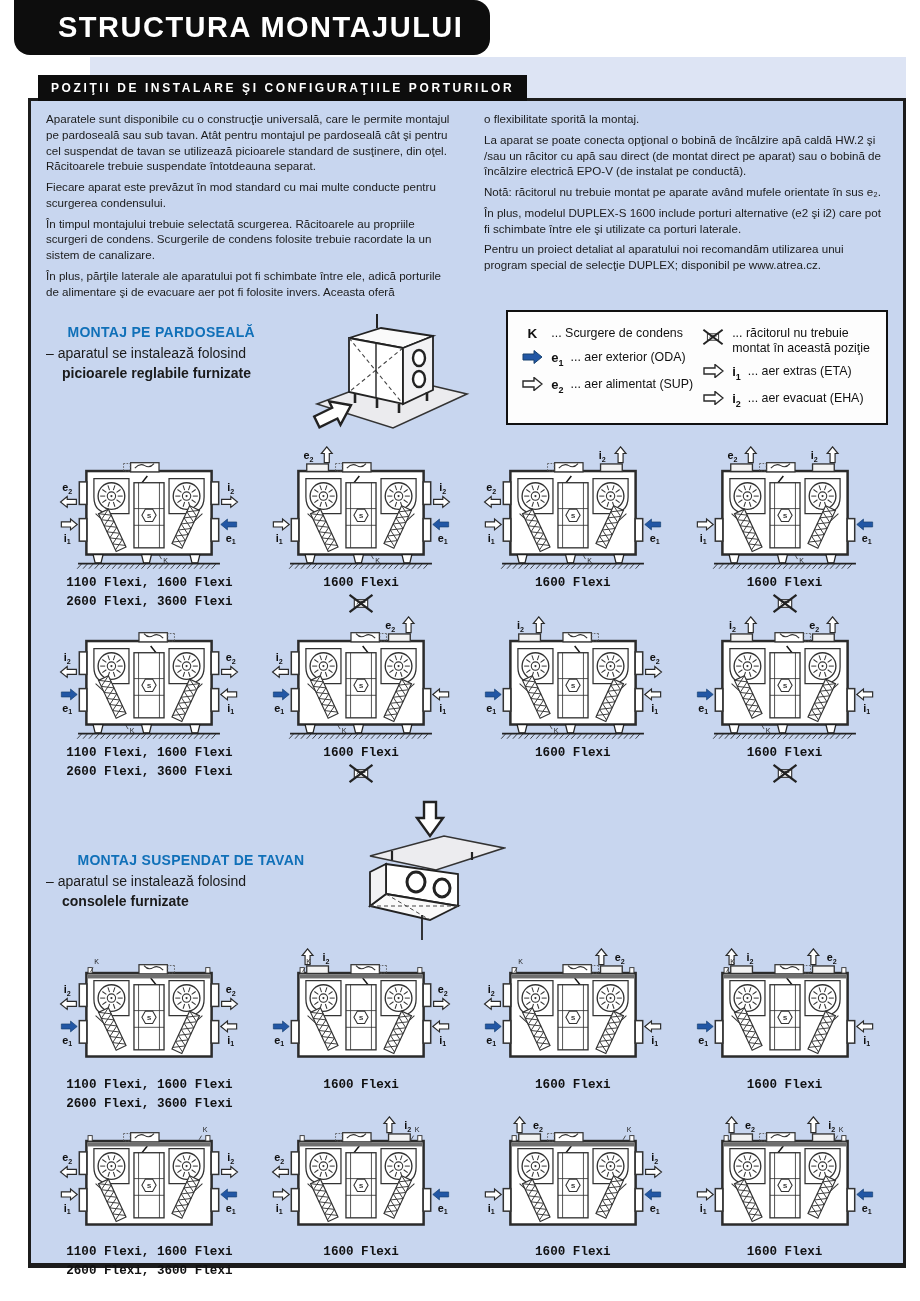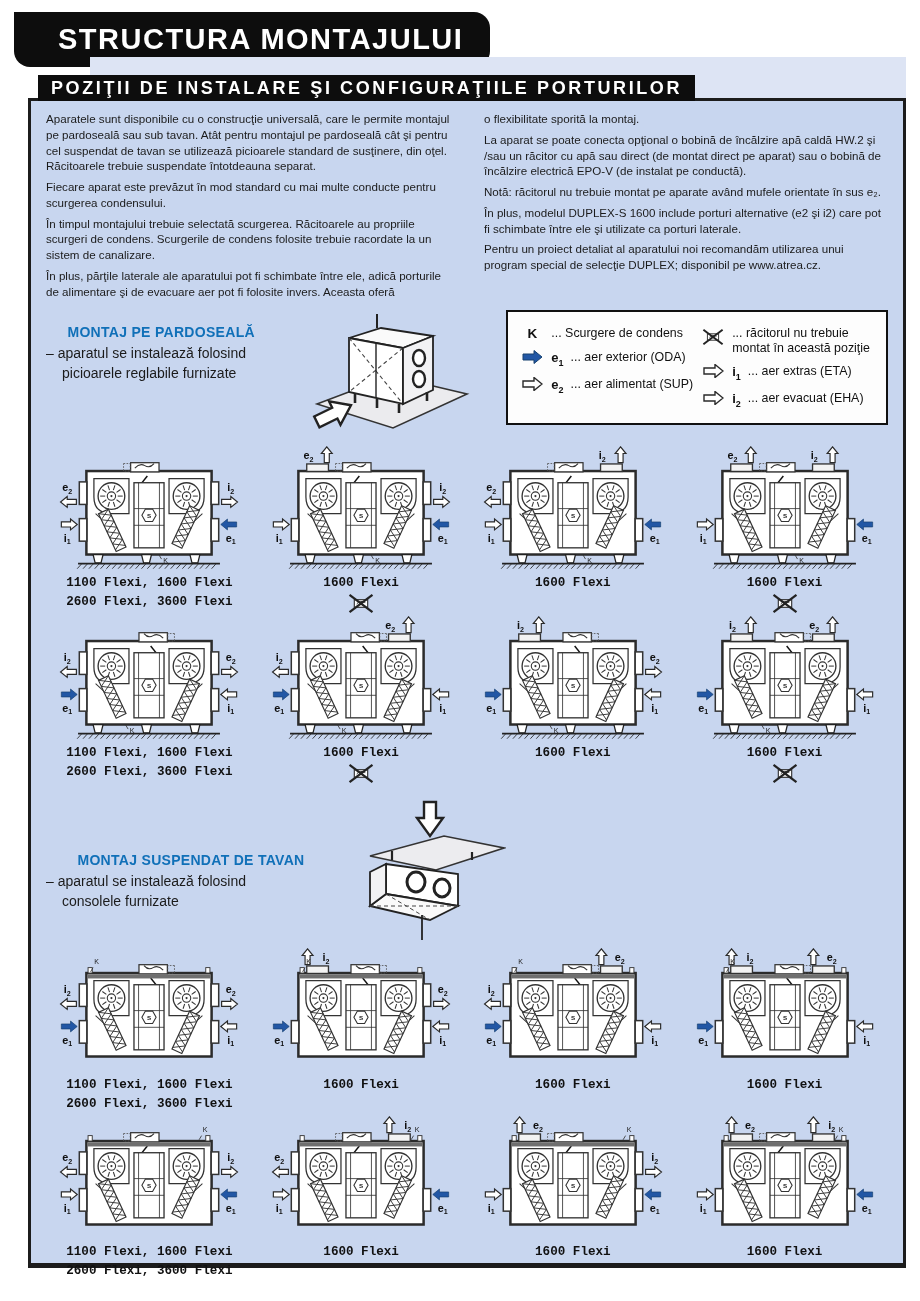--- a/index.html
+++ b/index.html
@@ -1,38 +1,38 @@
 <!DOCTYPE html>
 <html><head>
 <meta charset="utf-8">
 <style>
   * { margin:0; padding:0; box-sizing:border-box; }
   body { background:#ffffff; font-family:"Liberation Sans","DejaVu Sans",sans-serif; }
   .page { position:relative; width:920px; height:1301px; background:#fff; overflow:hidden; }
 
-  .title-box { position:absolute; left:14px; top:12px; width:476px; height:55px; background:#0d0d0d;
+  .title-box { position:absolute; left:14px; top:0; width:476px; height:55px; background:#0d0d0d;
     border-radius:0 16px 16px 16px; display:flex; align-items:center; padding-left:44px; }
   .title-box h1 { color:#fff; font-size:29px; font-weight:600; letter-spacing:1.5px; }
 
   .strip { position:absolute; left:90px; top:57px; width:816px; height:41px; background:#dde4f4; }
 
   .pozitii-bar { position:absolute; left:38px; top:75px; height:26px; background:#0d0d0d; color:#fff;
-    display:inline-flex; align-items:center; padding:0 13px; font-size:18px; font-weight:600;
+    display:inline-flex; align-items:center; padding:0 13px; font-size:12px; font-weight:600;
     letter-spacing:2.6px; z-index:5; white-space:nowrap; }
 
   .content { position:absolute; left:28px; top:98px; width:878px; height:1170px; background:#c8d6ef;
     border:3px solid #1c1c1c; border-bottom-width:5px; padding:10px 15px 0 15px; }
 
   .intro { display:flex; gap:34px; color:#1b1b1b; }
   .intro .col { width:50%; }
   .intro p { font-size:11.6px; line-height:1.36; margin-bottom:5px; }
 
   .sec-head { color:#1070b8; font-size:14px; font-weight:600; letter-spacing:.3px; text-align:center; }
   .sec-bullet { font-size:14px; color:#1b1b1b; line-height:1.4; margin-top:4px; }
-  .sec-bullet .l2 { padding-left:16px; }
+  .sec-bullet .l2 { padding-left:16px;font-weight:bold; }
 
   .floor-sec { display:flex; margin-top:6px; align-items:flex-start;gap:21px; }
   .floor-sec .sec-left { width:250px; padding-top:14px; }
   .floor-sec .sec-mid { width:170px; margin-left:10px; }
   .legend { margin-left:12px; width:412px; background:#fdfdfd; border:2px solid #111; padding:8px 10px 6px 12px;
     display:flex; gap:6px; }
   .lcol { width:50%; }
   .lrow { display:flex; align-items:flex-start; gap:7px; margin:6px 0 9px 0; font-size:12.4px; color:#111; }
   .lsym { min-width:24px; display:flex; justify-content:center; }
   .lk { font-weight:bold; font-size:13.5px; min-width:24px; text-align:center; }

